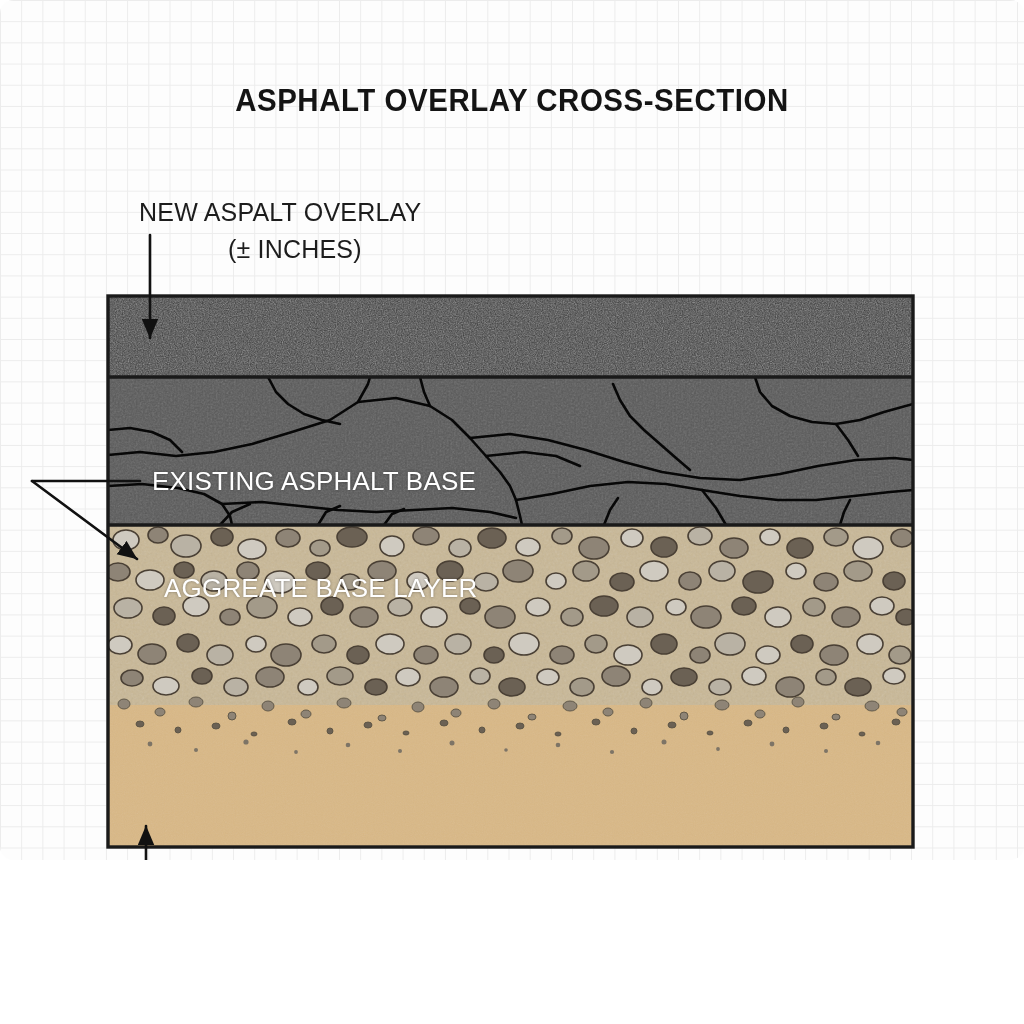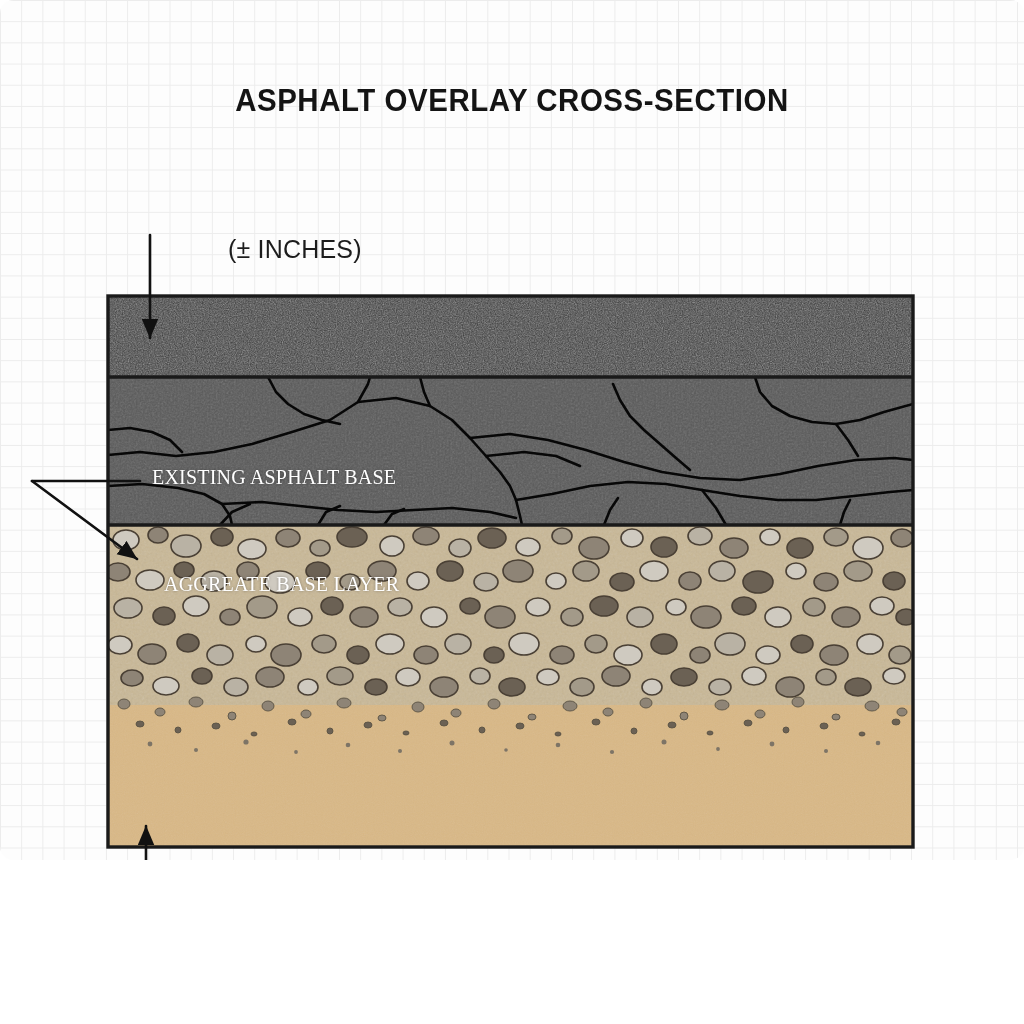--- a/index.html
+++ b/index.html
@@ -46,22 +46,22 @@
     color: #1c1c1c;
     white-space: nowrap;
     letter-spacing: 0.2px;
   }
   #label-overlay-l1 { left: 139px; top: 198px; }
   #label-overlay-l2 { left: 180px; top: 235px; margin-left: 48px; }
   #label-subgrade   { left: 126px; top: 884px; }
 
   .layer-label {
     position: absolute;
-    font-family: Liberation Serif, serif;
-    font-size: 20px;
+    font-family: Liberation Sans, sans-serif;
+    font-size: 26px;
     color: #ffffff;
     white-space: nowrap;
     letter-spacing: 0.2px;
     text-shadow: 0 0 3px rgba(0,0,0,0.35);
     z-index: 40;
   }
   #label-existing  { left: 152px; top: 466px; }
   #label-aggregate { left: 152px; top: 573px; margin-left: 12px; }
 
   
@@ -387,20 +387,21 @@
       <line x1="150" y1="235" x2="150" y2="338" marker-end="url(#arrowHead)"></line>
 
       <line x1="32" y1="481" x2="140" y2="481"></line>
 
       <line x1="32" y1="481" x2="137" y2="559" marker-end="url(#arrowHead)"></line>
 
       <line x1="146" y1="876" x2="146" y2="826" marker-end="url(#arrowHead)"></line>
     </g>
   </svg>
 
+  <div class="callout" id="label-overlay-l1">NEW ASPALT OVERLAY</div>
   <div class="callout" id="label-overlay-l2">(± INCHES)</div>
 
   <div class="layer-label" id="label-existing">EXISTING ASPHALT BASE</div>
 
   <div class="layer-label" id="label-aggregate">AGGREATE BASE LAYER</div>
 
 
 </div>
 
 </body></html>

